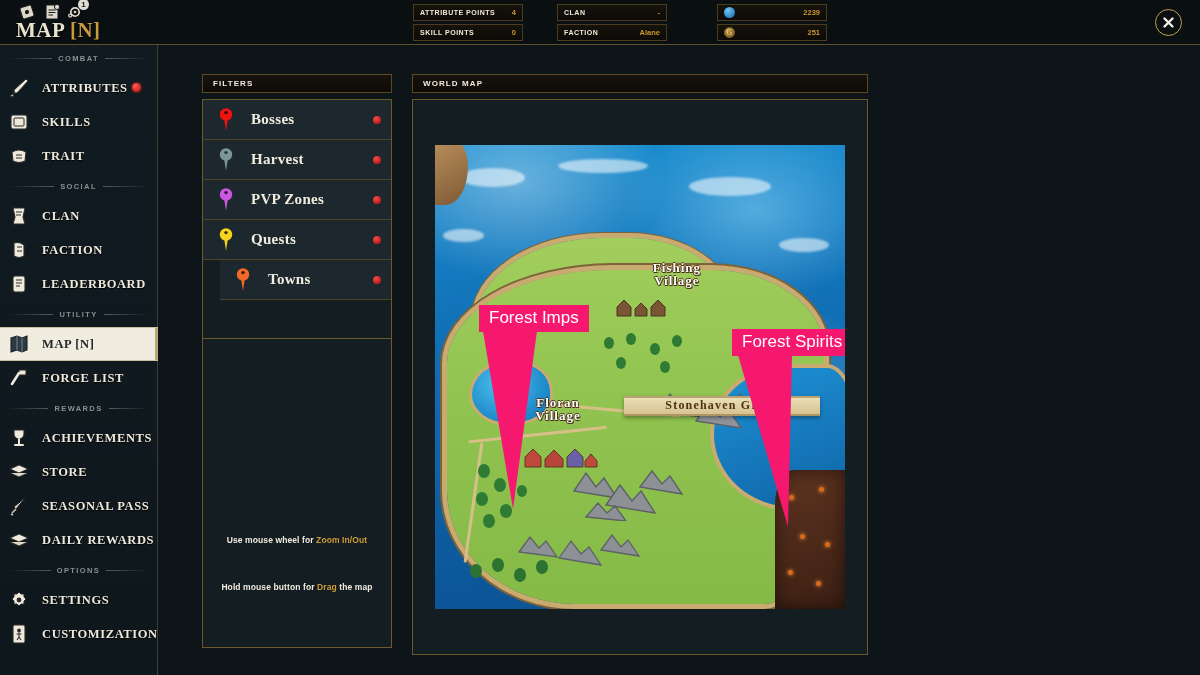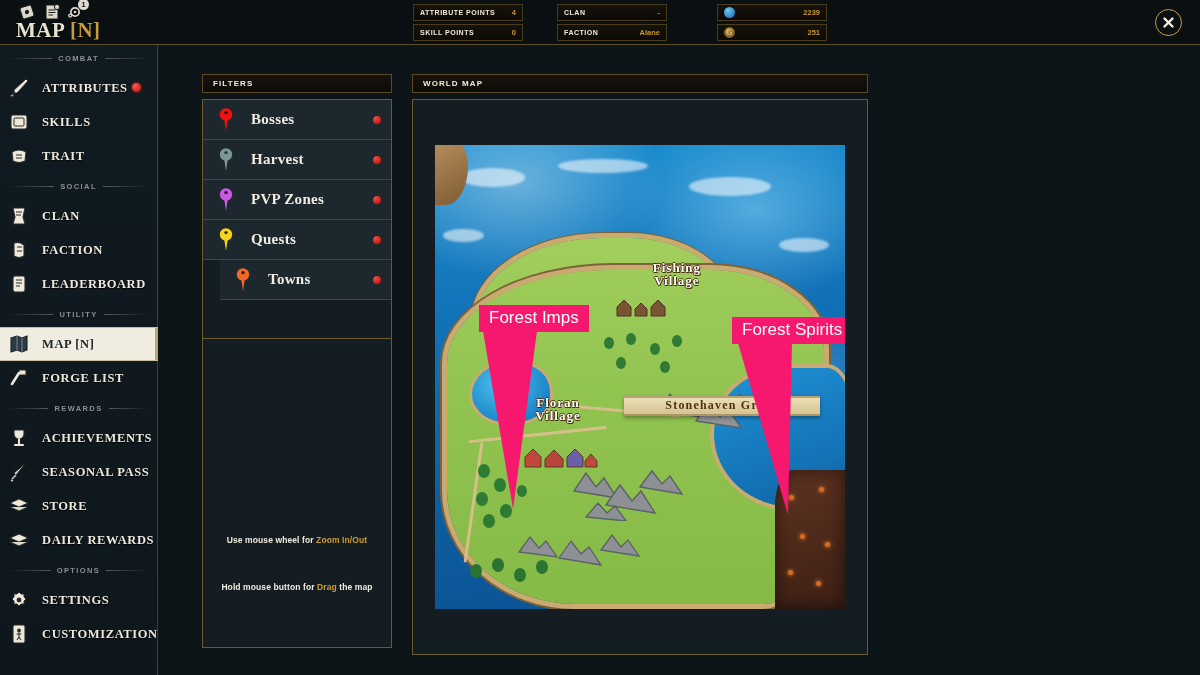--- a/index.html
+++ b/index.html
@@ -506,34 +506,34 @@
         <svg width="24" height="24" viewBox="0 0 24 24">
           <path d="M7 4 h10 v4 a5 5 0 0 1 -10 0 z" fill="#efe9dc" stroke="#2b2b2b" stroke-width="1.1"></path>
           <path d="M12 13 v5 M8 19 h8" stroke="#efe9dc" stroke-width="2" stroke-linecap="round"></path>
         </svg>
       </span>
       <span class="nlabel">ACHIEVEMENTS</span>
     </div>
     <div class="nav-item">
       <span class="nicon">
         <svg width="24" height="24" viewBox="0 0 24 24">
+          <path d="M3 9 l9 -4 l9 4 l-9 4 z" fill="#efe9dc" stroke="#2b2b2b" stroke-width="1"></path>
+          <path d="M3 13 l9 4 l9 -4" fill="#ded7c4" stroke="#2b2b2b" stroke-width="1"></path>
+        </svg>
+      </span>
+      <span class="nlabel">STORE</span>
+    </div>
+    <div class="nav-item">
+      <span class="nicon">
+        <svg width="24" height="24" viewBox="0 0 24 24">
           <path d="M18 4 L9 15 L7 13 Z" fill="#efe9dc" stroke="#2b2b2b" stroke-width="1"></path>
           <path d="M5 19 l4 -4 M4 20 l2 1" stroke="#cfc7b2" stroke-width="1.6"></path>
         </svg>
       </span>
       <span class="nlabel">SEASONAL PASS</span>
-    </div>
-    <div class="nav-item">
-      <span class="nicon">
-        <svg width="24" height="24" viewBox="0 0 24 24">
-          <path d="M3 9 l9 -4 l9 4 l-9 4 z" fill="#efe9dc" stroke="#2b2b2b" stroke-width="1"></path>
-          <path d="M3 13 l9 4 l9 -4" fill="#ded7c4" stroke="#2b2b2b" stroke-width="1"></path>
-        </svg>
-      </span>
-      <span class="nlabel">STORE</span>
     </div>
     <div class="nav-item">
       <span class="nicon">
         <svg width="24" height="24" viewBox="0 0 24 24">
           <path d="M3 10 l9 -4 l9 4 l-9 4 z" fill="#efe9dc" stroke="#2b2b2b" stroke-width="1"></path>
           <path d="M3 14 l9 4 l9 -4" fill="#ded7c4" stroke="#2b2b2b" stroke-width="1"></path>
         </svg>
       </span>
       <span class="nlabel">DAILY REWARDS</span>
     </div>
@@ -766,21 +766,21 @@
         </div>
 
         <div class="callout" style="left:44px;top:160px">
           <svg width="140" height="190" style="left:-2px;top:26px">
             <path d="M6 0 L60 0 L36 178 Z" fill="#f6176f"></path>
           </svg>
           <div class="box">Forest Imps</div>
         </div>
 
 
-        <div class="callout" style="left:297px;top:172px">
+        <div class="callout" style="left:297px;top:184px">
           <svg width="140" height="190" style="left:-2px;top:26px">
             <path d="M8 0 L62 0 L58 172 Z" fill="#f6176f"></path>
           </svg>
           <div class="box">Forest Spirits</div>
         </div>
 
       </div>
     </div>
   </div>
 

